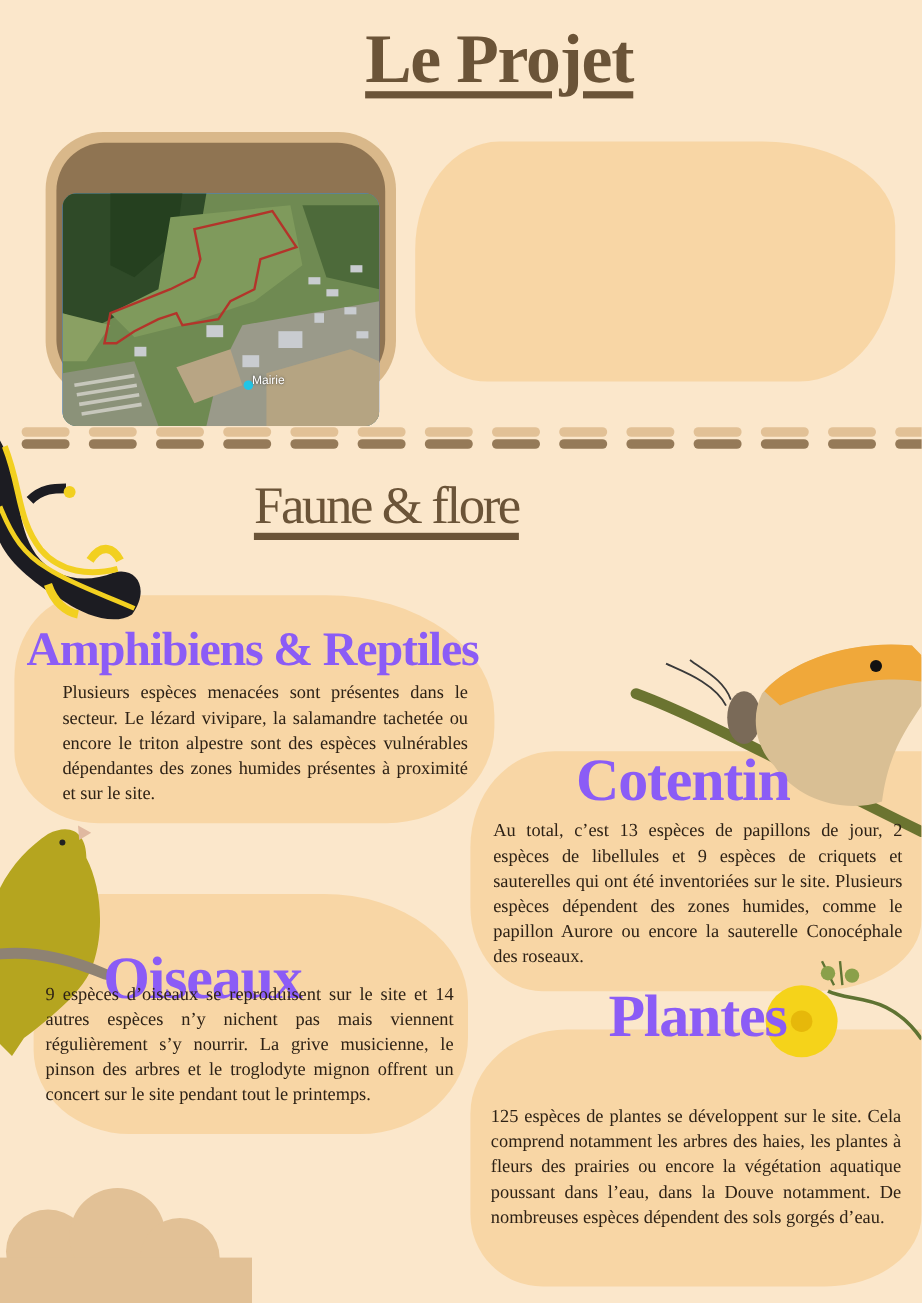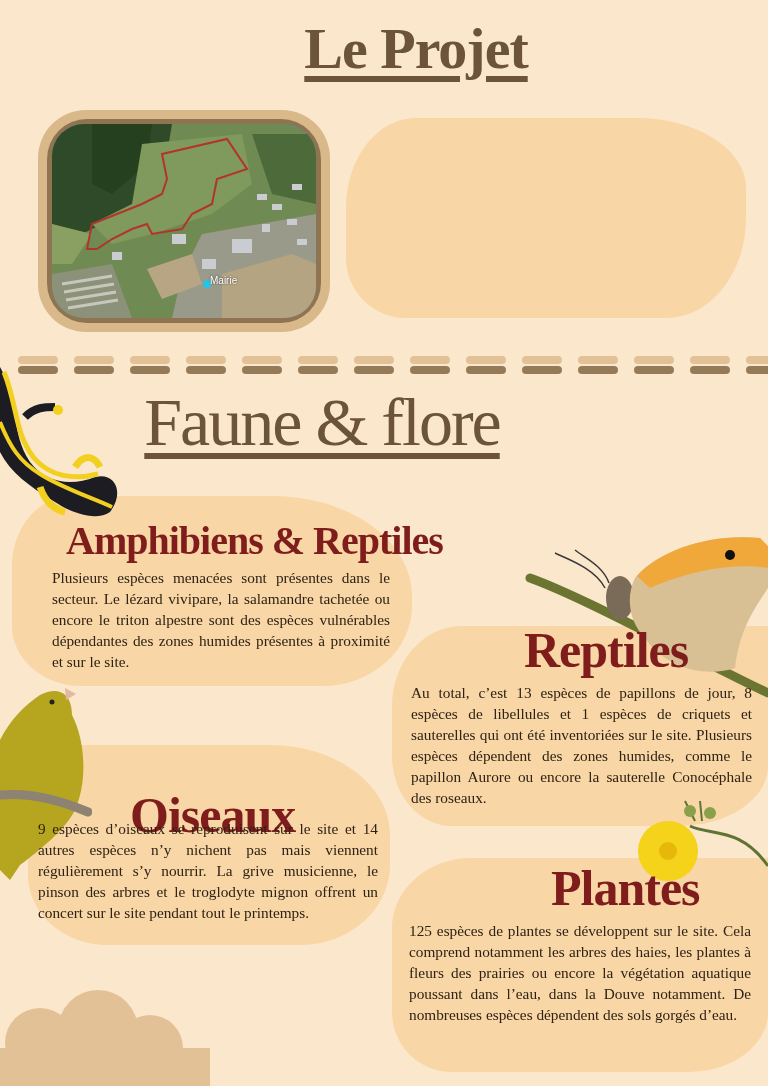--- a/index.html
+++ b/index.html
@@ -19,25 +19,24 @@
     color: #6b5438;
     text-align: center;
     text-decoration: underline;
     text-decoration-thickness: 6px;
     text-underline-offset: 8px;
     letter-spacing: -1px;
   }
   .h2 {
     position: absolute;
     font-family: "Liberation Serif", serif;
-    color: #7f1d1d;
+    color: #8b5cf6;
     font-weight: bold;
     letter-spacing: -1px;
     white-space: nowrap;
-    margin-left: 44px;
   }
   .para {
     position: absolute;
     font-family: "Liberation Serif", serif;
     font-size: 15.3px;
     line-height: 21px;
     text-align: justify;
     color: #2e2216;
   }
   .para p + p { margin-top: 9px; }
@@ -51,24 +50,25 @@
     padding: 9px;
   }
   .map-inner {
     width: 100%; height: 100%;
     border-radius: 40px;
     background: #8f7452;
     padding: 5px;
   }
   .map {
     width: 100%; height: 100%;
-    border-radius: 32px;
+    border-radius: 12px;
     overflow: hidden;
     position: relative;
     background: #3b82f6;
+    margin-top: 37px;
   }
 
   .dashes { position: absolute; left: 18px; right: 0; display: flex; gap: 16px; }
   .dash { width: 40px; height: 8px; border-radius: 4px; flex: none; }
 </style>
 </head>
 <body>
 
 <div class="h1" style="left:0; width:768px; top:14px; font-size:58px; line-height:70px; font-weight:bold;margin-left:32px;">Le Projet</div>
 
@@ -137,21 +137,21 @@
     <div class="dash" style="background: rgb(149, 122, 88);"></div>
     <div class="dash" style="background: rgb(149, 122, 88);"></div>
     <div class="dash" style="background: rgb(149, 122, 88);"></div>
     <div class="dash" style="background: rgb(149, 122, 88);"></div>
     <div class="dash" style="background: rgb(149, 122, 88);"></div>
     <div class="dash" style="background: rgb(149, 122, 88);"></div>
     <div class="dash" style="background: rgb(149, 122, 88);"></div>
     <div class="dash" style="background: rgb(149, 122, 88);"></div>
   </div>
 
-<div class="h1" style="left:0; width:644px; top:390px; font-size:68px; line-height:64px; letter-spacing:-2px;">Faune &amp; flore</div>
+<div class="h1" style="left:0; width:644px; top:390px; font-size:44px; line-height:64px; letter-spacing:-2px;">Faune &amp; flore</div>
 
 <div class="blob" style="left:12px; top:496px; width:400px; height:190px; border-radius:60px 140px 90px 70px / 70px 100px 80px 60px;"></div>
 <svg class="abs" style="left:0; top:362px;" width="130" height="165" viewBox="0 0 130 165">
   <path d="M0 5 C20 40 10 70 30 100 C45 120 70 125 95 115 C115 110 125 130 110 150 C95 160 70 150 55 140 C30 125 10 110 0 90Z" fill="#1c1c22"></path>
   <path d="M4 10 C18 45 14 70 34 96 C50 115 75 118 98 112" fill="none" stroke="#f2d020" stroke-width="5"></path>
   <path d="M0 60 C10 85 20 100 40 112 C60 125 90 135 112 145" fill="none" stroke="#f2d020" stroke-width="4"></path>
   <path d="M25 55 C35 45 45 45 55 45" stroke="#1c1c22" stroke-width="8" fill="none"></path>
   <circle cx="58" cy="48" r="5" fill="#f2d020"></circle>
   <path d="M75 105 C85 90 95 95 100 105" stroke="#f2d020" stroke-width="7" fill="none"></path>
   <path d="M40 125 C45 140 55 148 65 150" stroke="#f2d020" stroke-width="7" fill="none"></path>
@@ -162,43 +162,43 @@
 <div class="blob" style="left:392px; top:626px; width:376px; height:200px; border-radius:70px 0 90px 60px / 80px 0 60px 70px;"></div>
 <svg class="abs" style="left:525px; top:528px;" width="243" height="170" viewBox="0 0 243 170">
   <path d="M5 50 C60 70 150 120 243 165" stroke="#6b7430" stroke-width="9" fill="none" stroke-linecap="round"></path>
   <path d="M80 60 C70 40 40 30 30 25" stroke="#3a3a3a" stroke-width="1.5" fill="none"></path>
   <path d="M84 55 C78 38 60 30 50 22" stroke="#3a3a3a" stroke-width="1.5" fill="none"></path>
   <ellipse cx="95" cy="70" rx="14" ry="22" fill="#7a6a58"></ellipse>
   <path d="M110 50 C130 25 180 5 235 10 L243 20 L243 60 C230 80 215 100 210 140 C180 150 140 140 120 110 C105 95 100 70 110 50Z" fill="#d9bf94"></path>
   <path d="M112 48 C135 22 185 5 235 10 L243 18 L243 40 C215 35 170 40 125 60Z" fill="#f0a83a"></path>
   <circle cx="205" cy="27" r="5" fill="#111"></circle>
 </svg>
-<div class="h2" style="left:480px; top:620px; font-size:50px; line-height:60px;">Reptiles</div>
-<div class="para" style="left:411px; top:682px; width:341px;">Au total, c’est 13 espèces de papillons de jour, 8 espèces de libellules et 1 espèces de criquets et sauterelles qui ont été inventoriées sur le site. Plusieurs espèces dépendent des zones humides, comme le papillon Aurore ou encore la sauterelle Conocéphale des roseaux.</div>
+<div class="h2" style="left:480px; top:620px; font-size:50px; line-height:60px;">Cotentin</div>
+<div class="para" style="left:411px; top:682px; width:341px;">Au total, c’est 13 espèces de papillons de jour, 2 espèces de libellules et 9 espèces de criquets et sauterelles qui ont été inventoriées sur le site. Plusieurs espèces dépendent des zones humides, comme le papillon Aurore ou encore la sauterelle Conocéphale des roseaux.</div>
 
 <div class="blob" style="left:28px; top:745px; width:362px; height:200px; border-radius:50px 120px 90px 80px / 60px 90px 80px 70px;"></div>
 <svg class="abs" style="left:0; top:680px;" width="92" height="200" viewBox="0 0 92 200">
   <path d="M40 15 C60 5 72 15 72 35 C85 60 88 100 75 130 C65 150 40 170 20 185 L10 200 L0 190 L0 60 C10 40 25 25 40 15Z" fill="#b5a51f"></path>
   <path d="M65 8 L76 14 L66 20Z" fill="#e0b9a0"></path>
   <circle cx="52" cy="22" r="2.5" fill="#222"></circle>
   <path d="M0 115 C30 112 60 120 88 132" stroke="#8e8273" stroke-width="9" fill="none" stroke-linecap="round"></path>
 </svg>
 <div class="h2" style="left:86px; top:785px; font-size:50px; line-height:60px;">Oiseaux</div>
 <div class="para" style="left:38px; top:818px; width:340px;">9 espèces d’oiseaux se reproduisent sur le site et 14 autres espèces n’y nichent pas mais viennent régulièrement s’y nourrir.  La grive musicienne, le pinson des arbres et le troglodyte mignon offrent un concert sur le site pendant tout le printemps.</div>
 
 <div class="blob" style="left:392px; top:858px; width:376px; height:214px; border-radius:80px 0 80px 60px / 70px 0 60px 60px;"></div>
 <svg class="abs" style="left:630px; top:796px;" width="138" height="100" viewBox="0 0 138 100">
   <path d="M60 30 C80 40 110 30 138 70" stroke="#5f7332" stroke-width="3" fill="none"></path>
   <path d="M55 5 L65 25 M70 5 L72 25" stroke="#5f7332" stroke-width="2"></path>
   <circle cx="60" cy="15" r="6" fill="#8aa04a"></circle>
   <circle cx="80" cy="17" r="6" fill="#8aa04a"></circle>
   <circle cx="38" cy="55" r="30" fill="#f5d31a"></circle>
   <circle cx="38" cy="55" r="9" fill="#e6b80a"></circle>
 </svg>
-<div class="h2" style="left:507px; top:858px; font-size:50px; line-height:60px;">Plantes</div>
+<div class="h2" style="left:507px; top:816px; font-size:50px; line-height:60px;">Plantes</div>
 <div class="para" style="left:409px; top:920px; width:342px;">125 espèces de plantes se développent sur le site. Cela comprend notamment les arbres des haies, les plantes à fleurs des prairies ou encore la végétation aquatique poussant dans l’eau, dans la Douve notamment. De nombreuses espèces dépendent des sols gorgés d’eau.</div>
 
 <svg class="abs" style="left:0; top:988px;" width="210" height="98" viewBox="0 0 210 98">
   <g fill="#e2c196">
     <circle cx="40" cy="55" r="35"></circle>
     <circle cx="98" cy="42" r="40"></circle>
     <circle cx="150" cy="60" r="33"></circle>
     <circle cx="180" cy="90" r="30"></circle>
     <rect x="0" y="60" width="210" height="40"></rect>
   </g>

